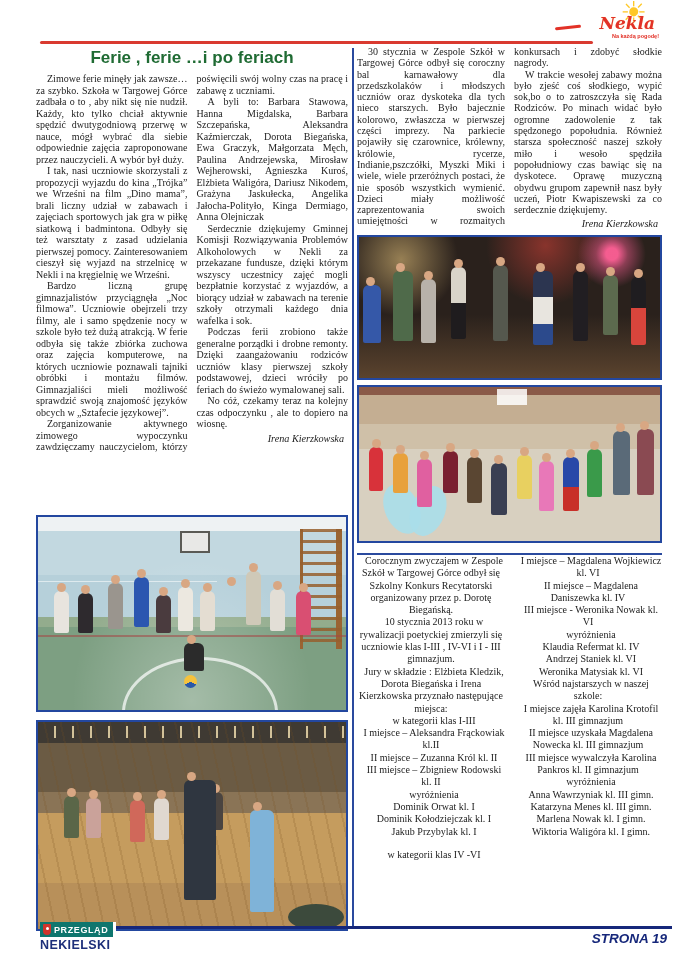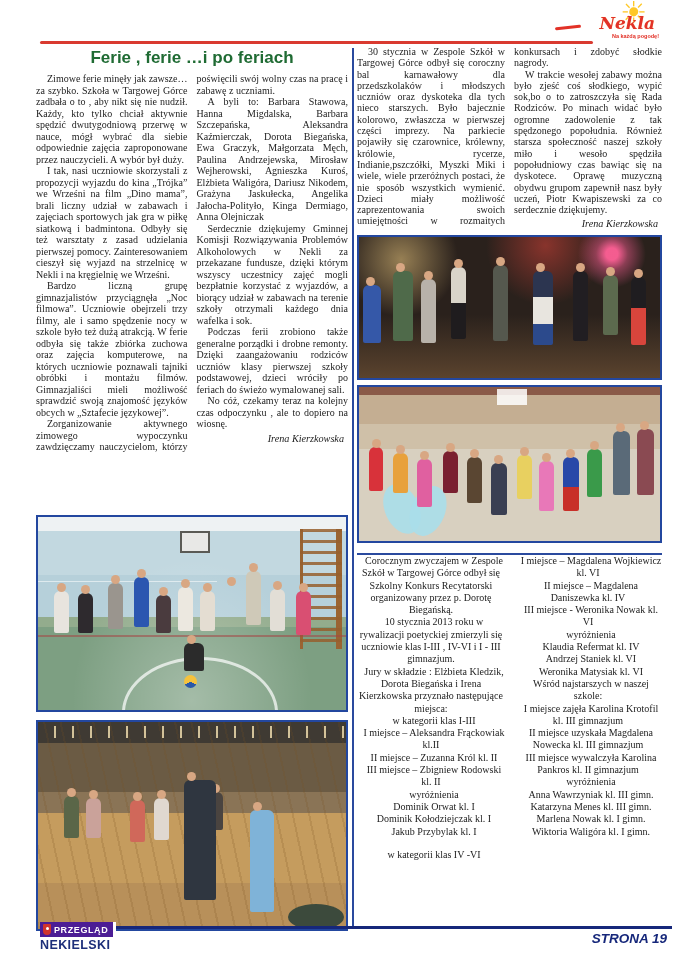--- a/index.html
+++ b/index.html
@@ -82,21 +82,21 @@
        linear-gradient(180deg,#8a5a48 0 5%,#c4ae92 5% 24%,#cfc0a8 24% 40%,#d8d0c0 40% 100%),
        #d8d0c0;}
   .photo-kids .win{position:absolute;left:138px;top:2px;width:30px;height:16px;background:rgba(255,255,255,.85);}
   .photo-kids .wing{position:absolute;width:34px;height:52px;border-radius:50%;background:#aadeea;opacity:.9;}
 
   .sect-divider{margin-top:10px;height:2px;background:#2a4a9e;}
 
   
   .footer-rule{position:absolute;left:43px;top:926px;width:629px;height:3px;background:#16277a;}
   .brandbox{position:absolute;left:40px;top:922px;background:#fff;padding-right:3px;}
-  .brand-top{display:flex;align-items:center;background:#4c1d95;padding:2px 5px 2px 3px;gap:3px;width:max-content;}
+  .brand-top{display:flex;align-items:center;background:#0f766e;padding:2px 5px 2px 3px;gap:3px;width:max-content;}
   .crest{width:8px;height:11px;background:#d0342c;border-radius:1px 1px 4px 4px;position:relative;}
   .crest::after{content:'';position:absolute;left:2.5px;top:3px;width:3px;height:3px;border-radius:50%;background:#fff;}
   .brand-top .bt{color:#fff;font-family:"Liberation Sans",sans-serif;font-weight:bold;font-size:9px;letter-spacing:.6px;}
   .brand-bottom{color:#1d2f7a;font-family:"Liberation Sans",sans-serif;font-weight:bold;font-size:12.5px;letter-spacing:.4px;margin-top:1px;}
   .pageno{position:absolute;right:12px;top:931px;font-family:"Liberation Sans",sans-serif;
       font-weight:bold;font-style:italic;font-size:13.5px;color:#16277a;}
 </style>
 </head>
 <body>
 

